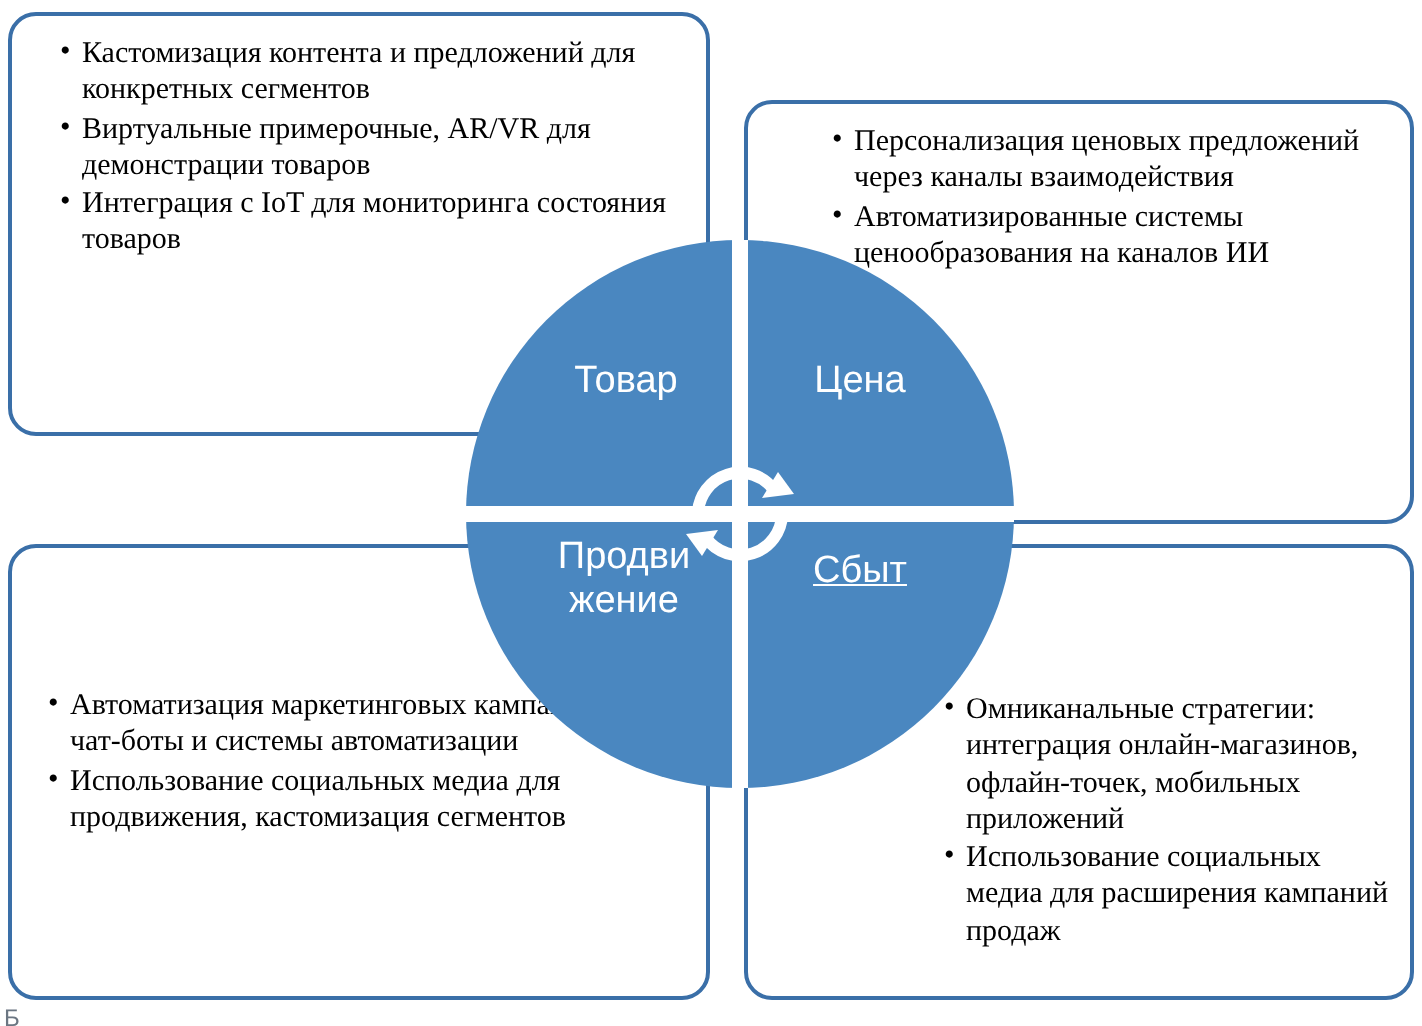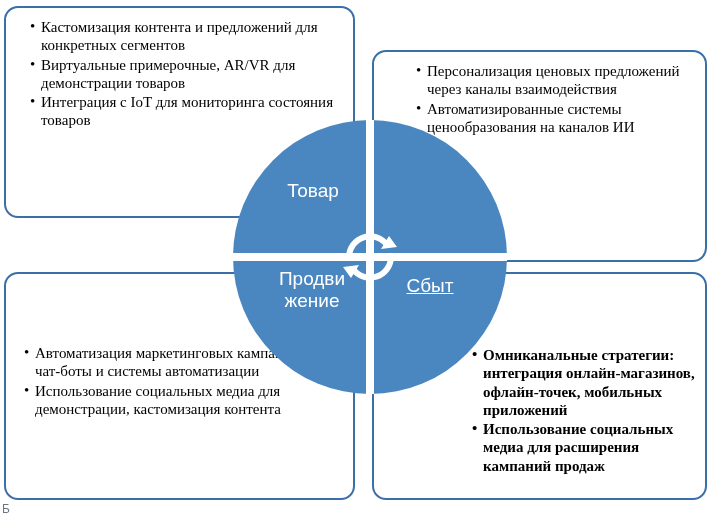--- a/index.html
+++ b/index.html
@@ -26,21 +26,21 @@
     position: absolute;
     box-sizing: border-box;
     border: 2px solid #3a6fa8;
     border-radius: 14px;
     background: #ffffff;
     padding: 8px 10px;
   }
   .box-tl { left: 4px;   top: 6px;    width: 351px; height: 212px; }
   .box-tr { left: 372px; top: 6px;    width: 335px; height: 212px; margin-top: 44px; }
   .box-bl { left: 4px;   top: 272px;  width: 351px; height: 228px; }
-  .box-br { left: 372px; top: 272px;  width: 335px; height: 228px; font-weight: bold; }
+  .box-br { left: 372px; top: 272px;  width: 335px; height: 228px; }
 
   ul.bullets {
     list-style: none;
     margin: 0;
     padding: 0;
   }
   ul.bullets li {
     position: relative;
     font-size: 15px;
     line-height: 1.22;
@@ -144,41 +144,42 @@
   <div class="box box-tr">
     <ul class="bullets">
       <li>Персонализация ценовых предложений через каналы взаимодействия</li>
       <li>Автоматизированные системы ценообразования на каналов ИИ</li>
     </ul>
   </div>
 
   <div class="box box-bl">
     <ul class="bullets">
       <li>Автоматизация маркетинговых кампаний через чат-боты и системы автоматизации</li>
-      <li>Использование социальных медиа для демонстрации, кастомизация контента</li>
+      <li>Использование социальных медиа для продвижения, кастомизация сегментов</li>
     </ul>
   </div>
 
   <div class="box box-br">
     <ul class="bullets">
       <li>Омниканальные стратегии: интеграция онлайн-магазинов, офлайн-точек, мобильных приложений</li>
       <li>Использование социальных медиа для расширения кампаний продаж</li>
     </ul>
   </div>
 
   <div id="circle-wrap">
     <div class="quad q-tl"></div>
     <div class="quad q-tr"></div>
     <div class="quad q-bl"></div>
     <div class="quad q-br"></div>
 
     <div class="cross-v"></div>
     <div class="cross-h"></div>
 
     <div class="quad-label lbl-tovar">Товар</div>
+    <div class="quad-label lbl-cena">Цена</div>
     <div class="quad-label lbl-prod">Продви
 жение</div>
     <div class="quad-label lbl-sbyt">Сбыт</div>
 
     <svg id="arrows" viewBox="0 0 70 70">
       <path d="M 14 35 A 21 21 0 0 1 52 23" fill="none" stroke="#ffffff" stroke-width="6" stroke-linecap="butt"></path>
       <polygon points="54,14 62,25 46,27" fill="#ffffff"></polygon>
       <path d="M 56 35 A 21 21 0 0 1 18 47" fill="none" stroke="#ffffff" stroke-width="6" stroke-linecap="butt"></path>
       <polygon points="16,56 8,45 24,43" fill="#ffffff"></polygon>
     </svg>

